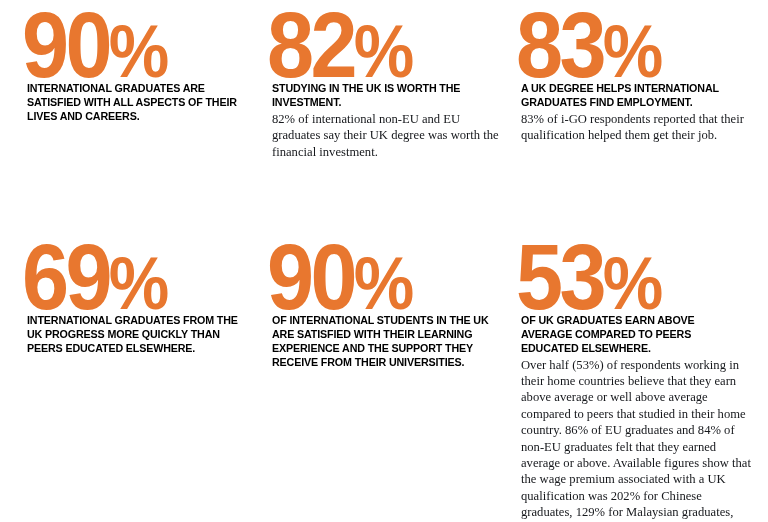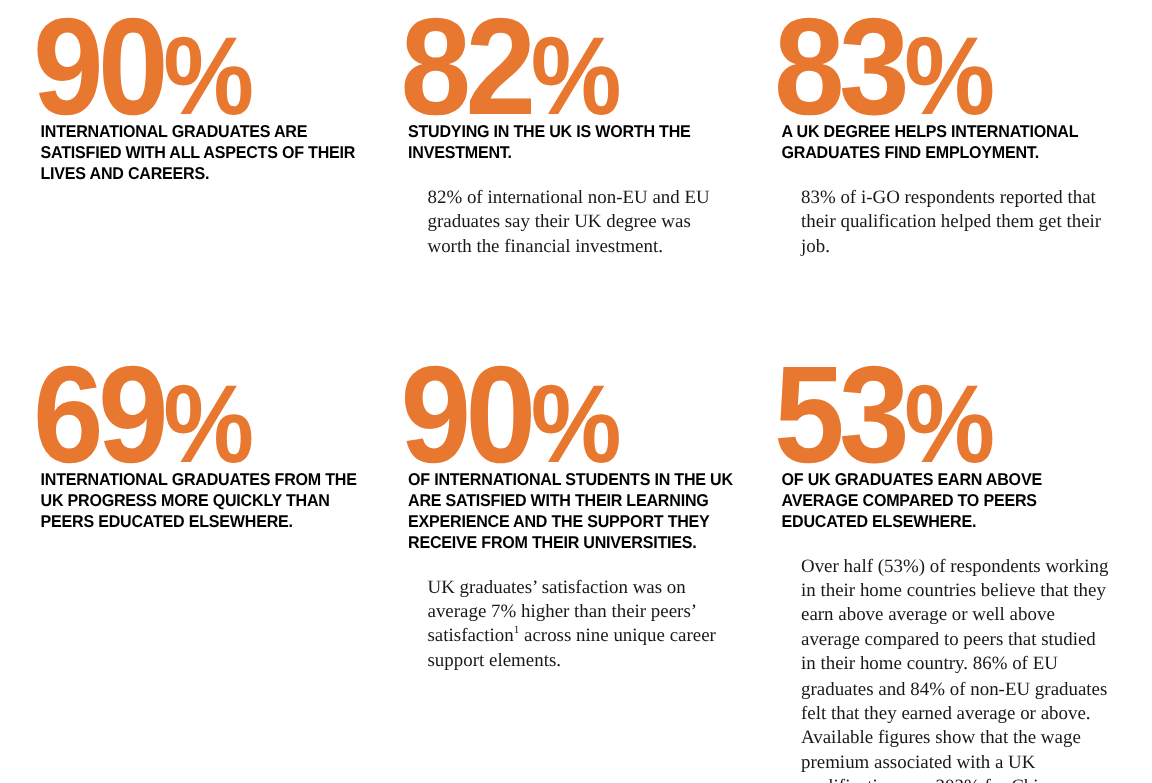--- a/index.html
+++ b/index.html
@@ -80,21 +80,21 @@
     position: relative;
     z-index: 3;
   }
 
   
   .body-copy {
     font-family: "Liberation Serif", "DejaVu Serif", serif;
     font-size: 12.6px;
     line-height: 1.30;
     color: #16181c;
-    margin: 13px;
+    margin: 0;
     padding: 0;
     letter-spacing: 0.01px;
   }
 
   .body-copy sup {
     font-size: 7.4px;
     vertical-align: super;
     line-height: 0;
   }
 
@@ -127,21 +127,20 @@
     </div>
 
     <div class="stat-card row-2">
       <div class="big-number"><span>69</span><span class="pct">%</span></div>
       <div class="headline">INTERNATIONAL GRADUATES FROM THE UK PROGRESS MORE QUICKLY THAN PEERS EDUCATED ELSEWHERE.</div>
     </div>
 
     <div class="stat-card row-2">
       <div class="big-number"><span>90</span><span class="pct">%</span></div>
       <div class="headline">OF INTERNATIONAL STUDENTS IN THE UK ARE SATISFIED WITH THEIR LEARNING EXPERIENCE AND THE SUPPORT THEY RECEIVE FROM THEIR UNIVERSITIES.</div>
-      <div class="body-copy"><span>UK graduates’ satisfaction was on average 7% higher than their peers’ satisfaction</span><sup>1</sup><span> across nine unique career support elements.</span></div>
     </div>
 
     <div class="stat-card row-2">
       <div class="big-number"><span>53</span><span class="pct">%</span></div>
       <div class="headline">OF UK GRADUATES EARN ABOVE AVERAGE COMPARED TO PEERS EDUCATED ELSEWHERE.</div>
       <div class="body-copy"><span>Over half (53%) of respondents working in their home countries believe that they earn above average or well above average compared to peers that studied in their home country. 86% of EU graduates and 84% of non-EU graduates felt that they earned average or above. Available figures show that the wage premium associated with a UK qualification was 202% for Chinese graduates, 129% for Malaysian graduates, 83% for Indian graduates, and 50% for USA graduates.</span></div>
     </div>
 
   </div>
 </div>

